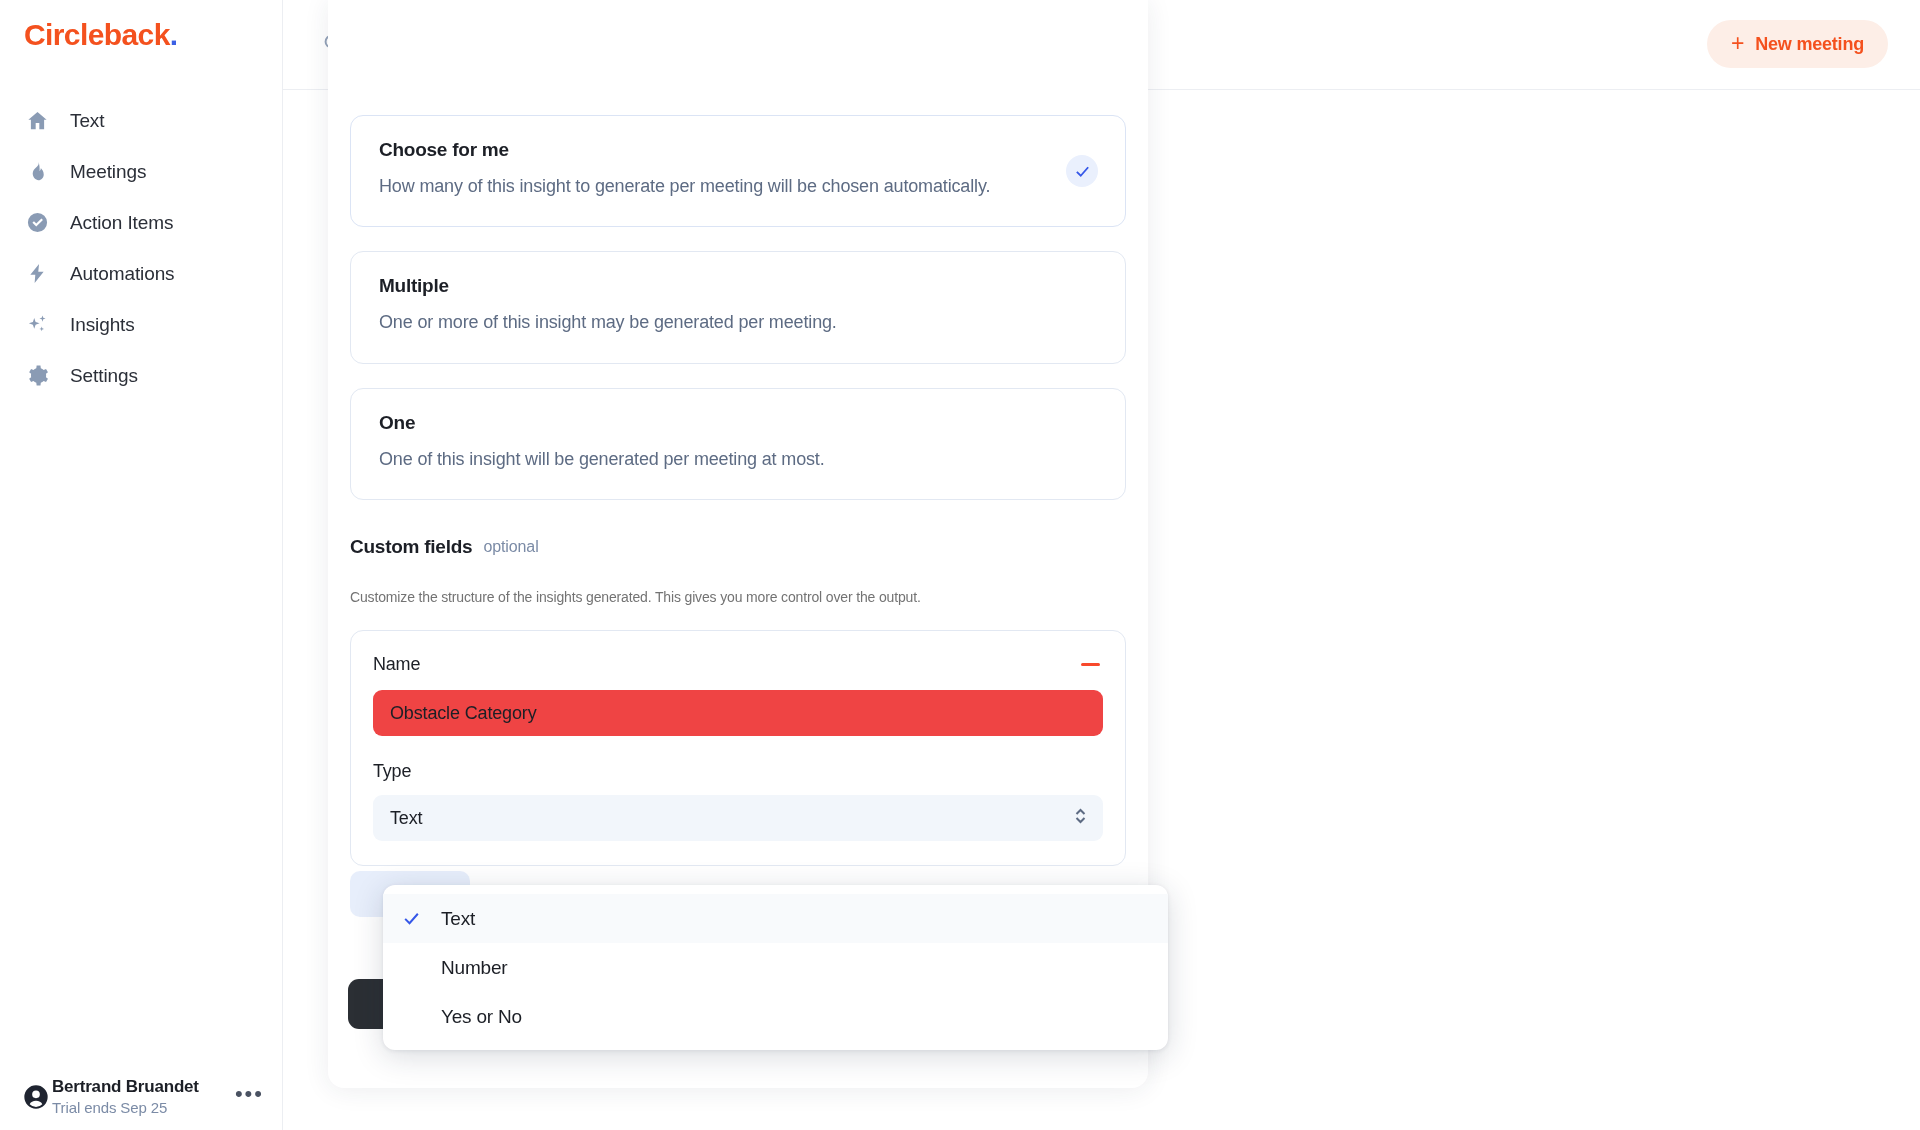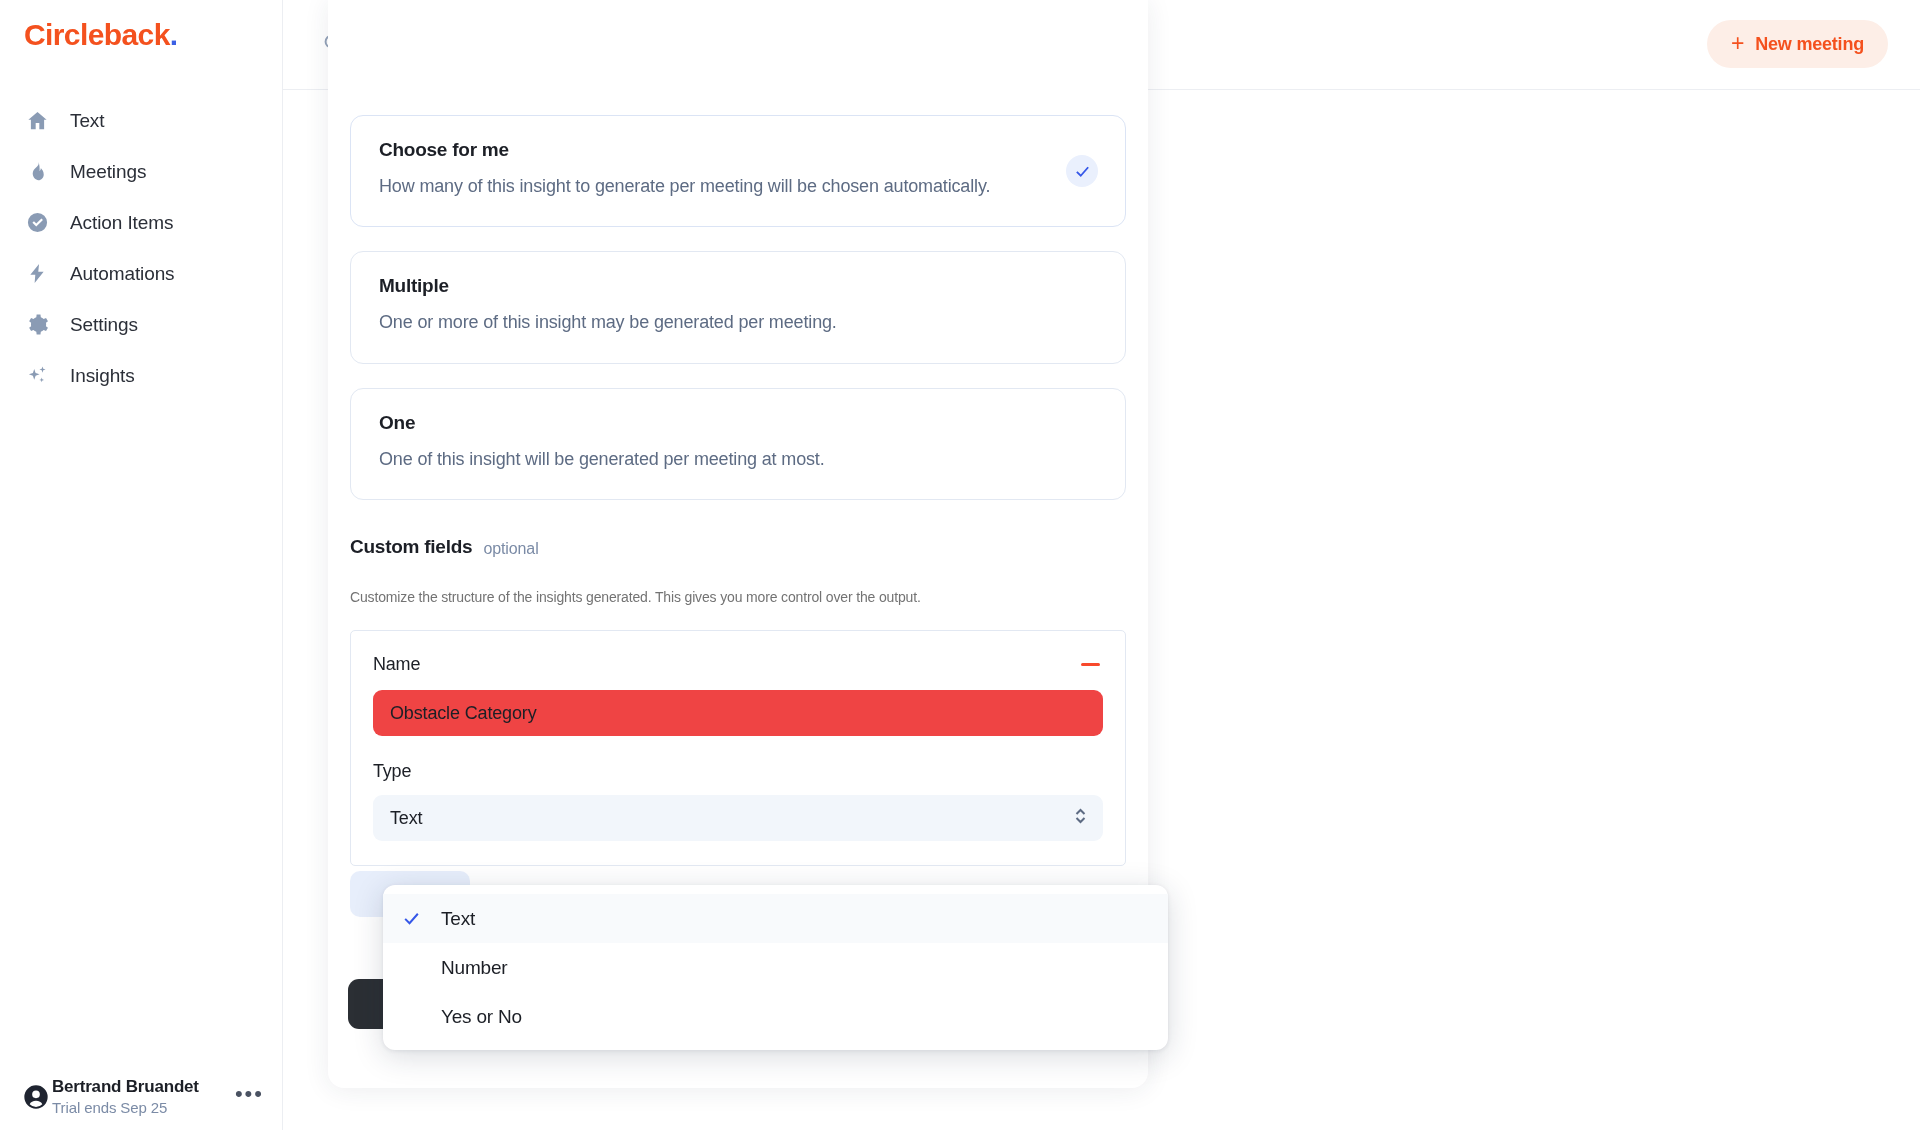--- a/index.html
+++ b/index.html
@@ -104,31 +104,31 @@
     font-size: 18px; color: #5d6b83; line-height: 1.52;
     margin-top: 12px; max-width: 640px; letter-spacing: -0.15px;
   }
   .check-badge {
     position: absolute; right: 27px; top: 50%; transform: translateY(-50%);
     width: 32px; height: 32px; border-radius: 50%;
     background: #eaf0fd; display: flex; align-items: center; justify-content: center;
   }
   .check-badge svg { width: 17px; height: 17px; stroke: #3557e8; stroke-width: 2.6; fill: none; }
 
-  .section-head { display: flex; align-items: flex-end; gap: 11px; margin-top: 36px; }
+  .section-head { display: flex; align-items: center; gap: 11px; margin-top: 36px; }
   .section-title { font-size: 19px; font-weight: 700; color: #1c1f26; letter-spacing: -0.25px; }
   .section-opt { font-size: 16px; color: #7b8ba6; letter-spacing: -0.1px;}
   .section-desc {
     font-size: 14px; color: #737373; line-height: 1.52; margin-top: 29px;
     max-width: 620px; letter-spacing: -0.15px;
   }
 
   .field-card {
     margin-top: 22px;
-    border: 1px solid #e2e8f2; border-radius: 5px;
+    border: 1px solid #e2e8f2; border-radius: 13px;
     background: #fff; padding: 20px 22px 24px 22px;
     position: relative;
   }
   .field-row-head { display: flex; align-items: center; justify-content: space-between; }
   .field-label { font-size: 18px; color: #1c1f26; letter-spacing: -0.2px; }
   .minus-btn {
     width: 26px; height: 26px; border: none; background: transparent;
     display: flex; align-items: center; justify-content: center; cursor: pointer;
   }
   .minus-bar { width: 19px; height: 3px; background: #f8492c; border-radius: 2px; }
@@ -226,35 +226,35 @@
           <svg viewBox="0 0 24 24">
               <path d="M13.6 2 4.5 13.4h5.2L9 22l9.4-11.8h-5.6z"></path>
             </svg>
         </span>
         <span class="nav-label">Automations</span>
       </div>
 
       <div class="nav-item">
         <span class="nav-icon">
           <svg viewBox="0 0 24 24">
-              <path d="M12 8.4a3.6 3.6 0 1 0 0 7.2 3.6 3.6 0 0 0 0-7.2zm9 3.6c0-.6-.05-1.2-.15-1.75l2.05-1.6-2-3.45-2.45 1a8.9 8.9 0 0 0-3-1.75L15.1 1.6h-4l-.35 2.85a8.9 8.9 0 0 0-3 1.75l-2.45-1-2 3.45 2.05 1.6A10 10 0 0 0 5.2 12c0 .6.05 1.2.15 1.75l-2.05 1.6 2 3.45 2.45-1a8.9 8.9 0 0 0 3 1.75l.35 2.85h4l.35-2.85a8.9 8.9 0 0 0 3-1.75l2.45 1 2-3.45-2.05-1.6c.1-.55.15-1.15.15-1.75z"></path>
-            </svg>
-        </span>
-        <span class="nav-label">Settings</span>
-      </div>
-
-      <div class="nav-item">
-        <span class="nav-icon">
-          <svg viewBox="0 0 24 24">
             <path d="M8.6 5.2 10 9.4l4.2 1.4L10 12.2l-1.4 4.2-1.4-4.2L3 10.8l4.2-1.4z"></path>
             <path d="M17.2 2.6 18 5l2.4.8L18 6.6 17.2 9l-.8-2.4L14 5.8l2.4-.8z"></path>
             <path d="M16.4 14.2l.6 1.8 1.8.6-1.8.6-.6 1.8-.6-1.8-1.8-.6 1.8-.6z"></path>
           </svg>
         </span>
         <span class="nav-label">Insights</span>
+      </div>
+
+      <div class="nav-item">
+        <span class="nav-icon">
+          <svg viewBox="0 0 24 24">
+              <path d="M12 8.4a3.6 3.6 0 1 0 0 7.2 3.6 3.6 0 0 0 0-7.2zm9 3.6c0-.6-.05-1.2-.15-1.75l2.05-1.6-2-3.45-2.45 1a8.9 8.9 0 0 0-3-1.75L15.1 1.6h-4l-.35 2.85a8.9 8.9 0 0 0-3 1.75l-2.45-1-2 3.45 2.05 1.6A10 10 0 0 0 5.2 12c0 .6.05 1.2.15 1.75l-2.05 1.6 2 3.45 2.45-1a8.9 8.9 0 0 0 3 1.75l.35 2.85h4l.35-2.85a8.9 8.9 0 0 0 3-1.75l2.45 1 2-3.45-2.05-1.6c.1-.55.15-1.15.15-1.75z"></path>
+            </svg>
+        </span>
+        <span class="nav-label">Settings</span>
       </div>
 
     </nav>
 
     <div class="user-box">
       <span class="avatar">
         <svg viewBox="0 0 24 24">
             <path d="M12 2a10 10 0 1 0 0 20 10 10 0 0 0 0-20zm0 4.4a3.3 3.3 0 1 1 0 6.6 3.3 3.3 0 0 1 0-6.6zm0 14.2a7.6 7.6 0 0 1-5.4-2.3c.6-1.9 3-3 5.4-3s4.8 1.1 5.4 3a7.6 7.6 0 0 1-5.4 2.3z"></path>
           </svg>
       </span>

